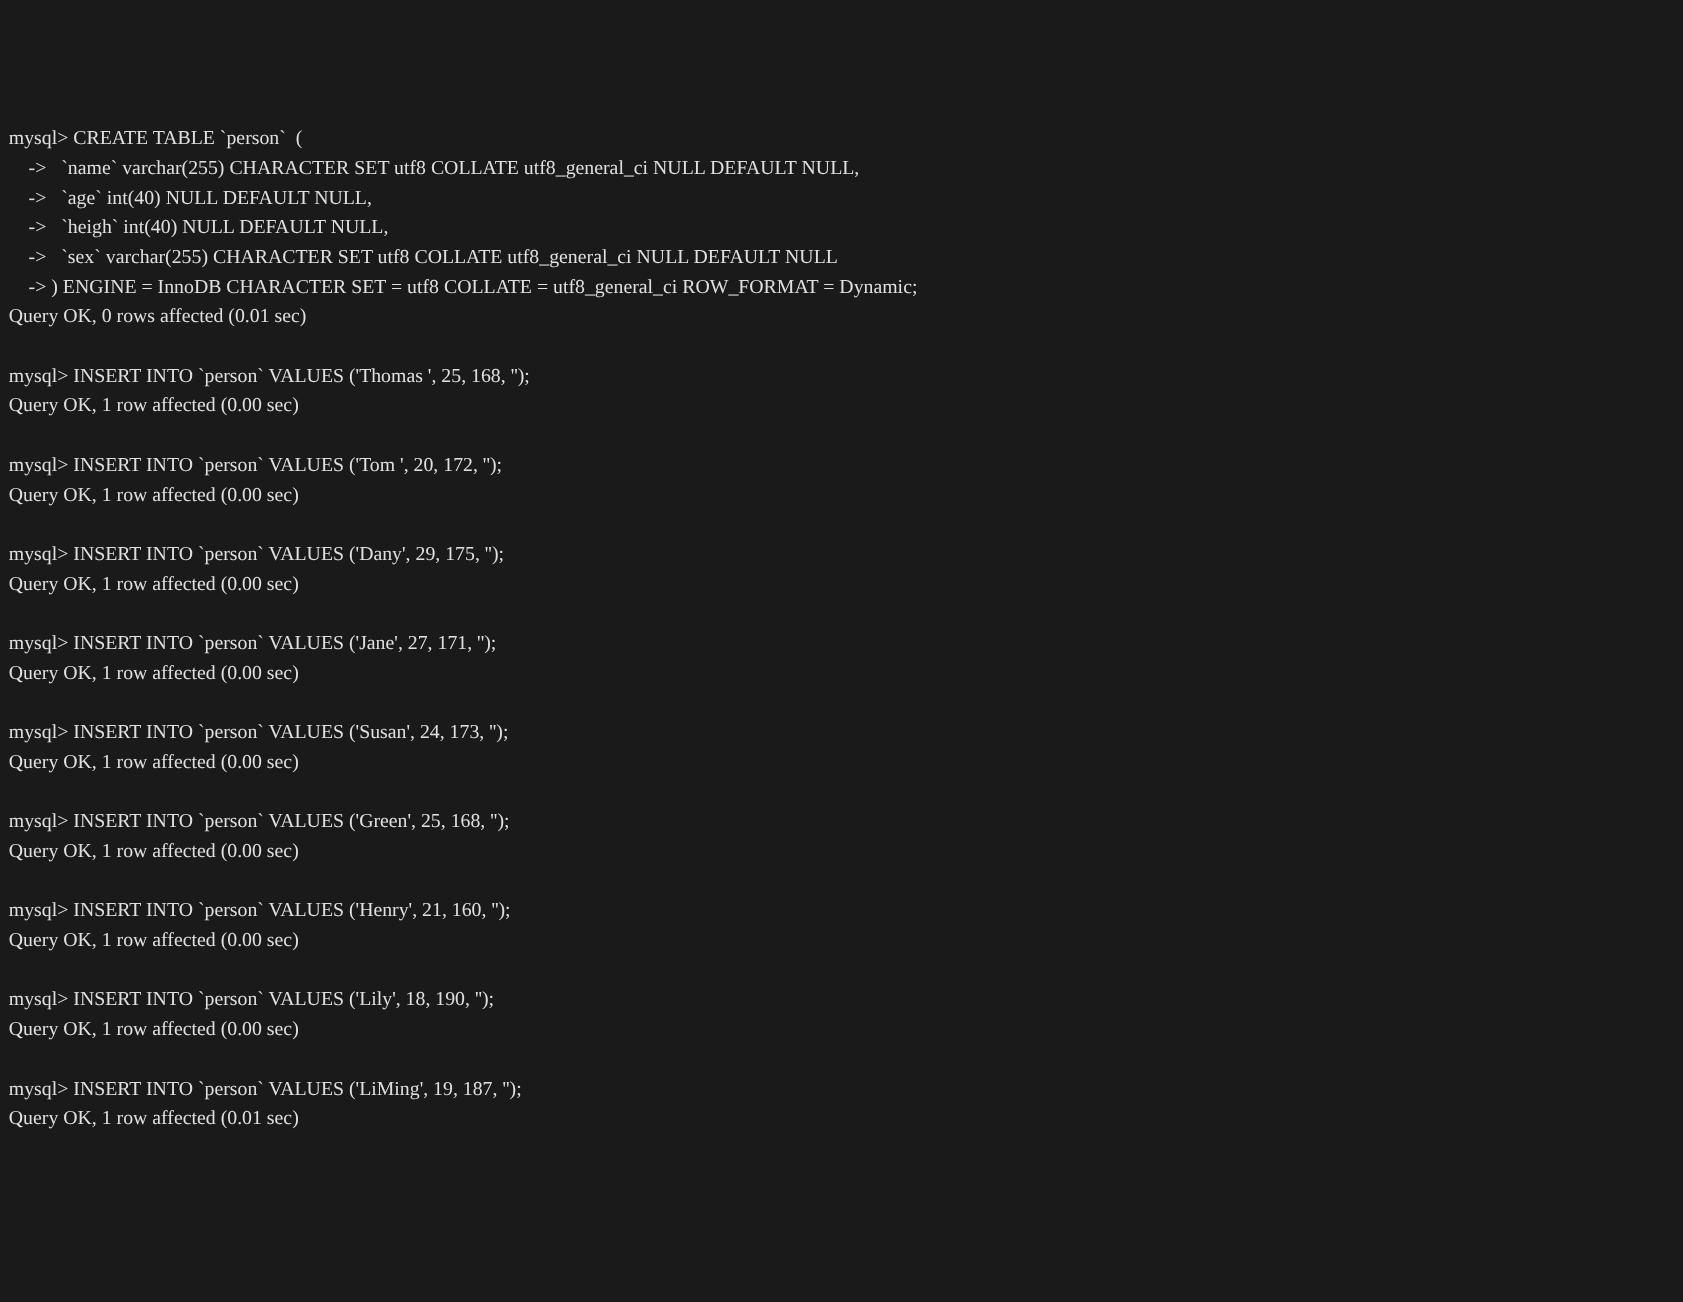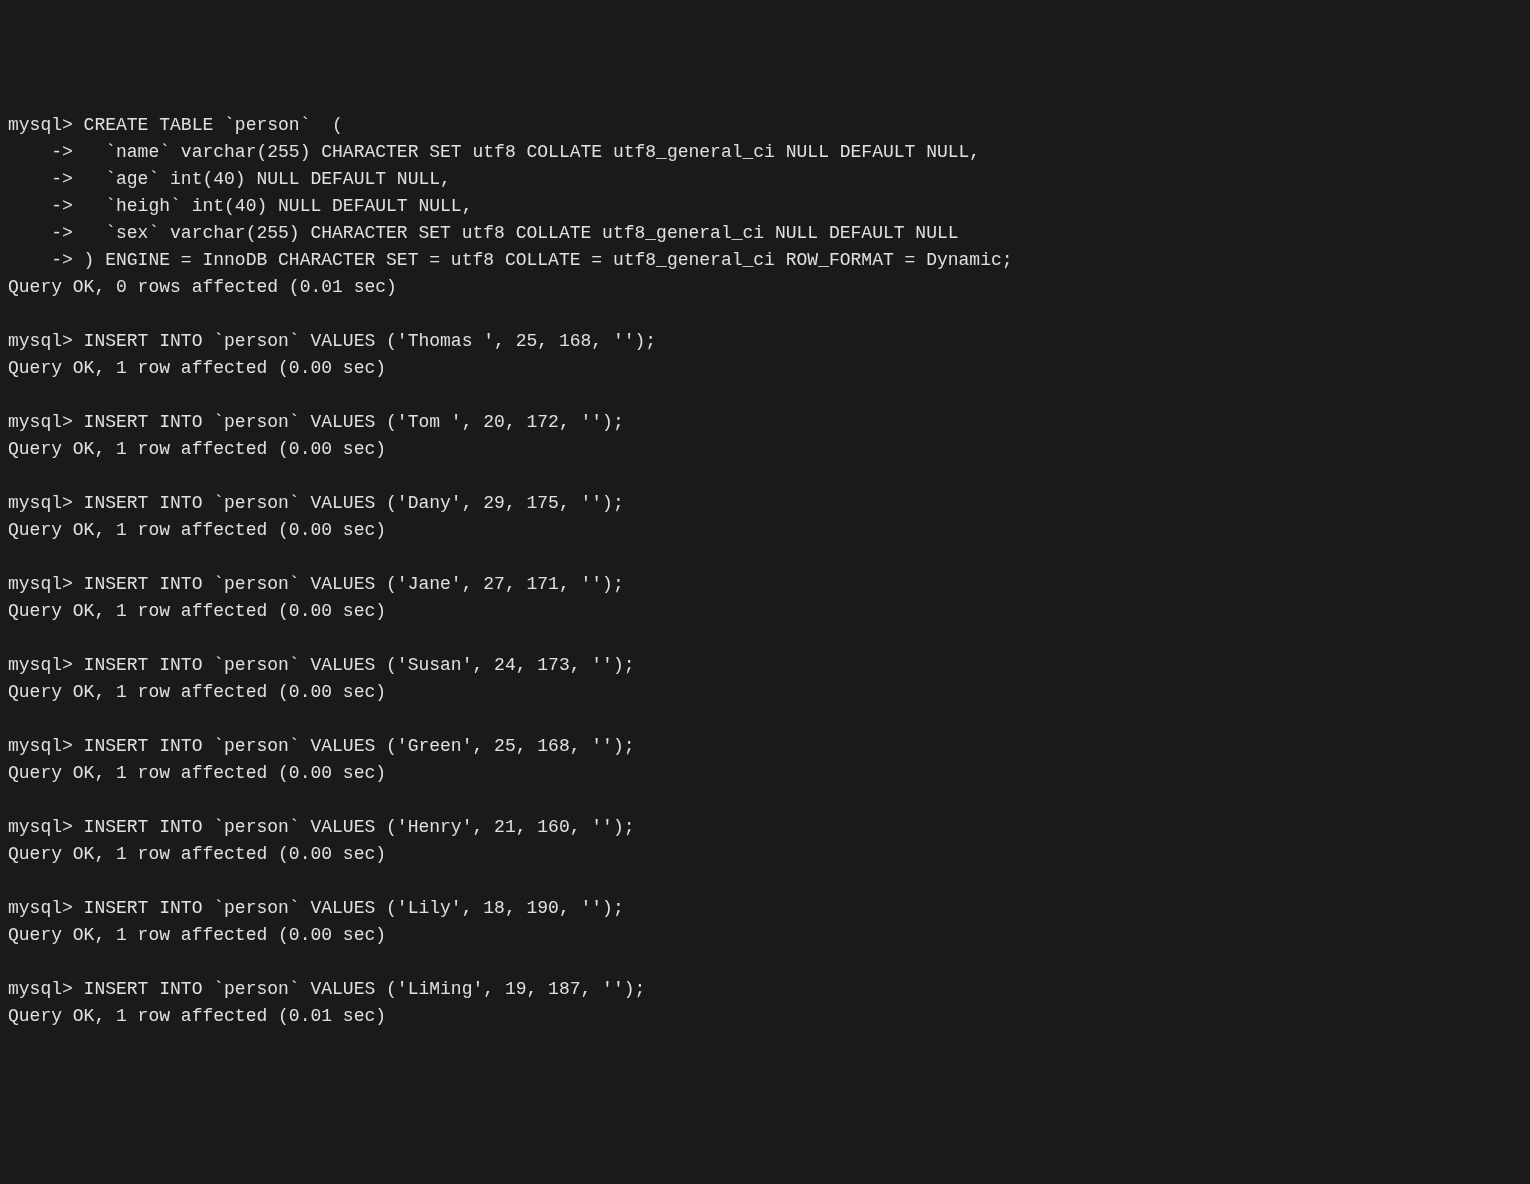--- a/index.html
+++ b/index.html
@@ -14,20 +14,21 @@
       font-size: 18px;
       line-height: 1.5;
       padding: 4px 8px;
       white-space: pre;
       width: 1530px;
       height: 1184px;
       overflow: hidden;
     }
     .terminal-line {
       display: block;
+      font-family: Liberation Serif, serif;
     }
   </style>
 </head>
 <body>
 
 
 
 <div id="terminal-container"><span class="terminal-line">mysql&gt; CREATE TABLE `person`  (</span><span class="terminal-line">    -&gt;   `name` varchar(255) CHARACTER SET utf8 COLLATE utf8_general_ci NULL DEFAULT NULL,</span><span class="terminal-line">    -&gt;   `age` int(40) NULL DEFAULT NULL,</span><span class="terminal-line">    -&gt;   `heigh` int(40) NULL DEFAULT NULL,</span><span class="terminal-line">    -&gt;   `sex` varchar(255) CHARACTER SET utf8 COLLATE utf8_general_ci NULL DEFAULT NULL</span><span class="terminal-line">    -&gt; ) ENGINE = InnoDB CHARACTER SET = utf8 COLLATE = utf8_general_ci ROW_FORMAT = Dynamic;</span><span class="terminal-line">Query OK, 0 rows affected (0.01 sec)</span><span class="terminal-line">&nbsp;</span><span class="terminal-line">mysql&gt; INSERT INTO `person` VALUES ('Thomas ', 25, 168, '');</span><span class="terminal-line">Query OK, 1 row affected (0.00 sec)</span><span class="terminal-line">&nbsp;</span><span class="terminal-line">mysql&gt; INSERT INTO `person` VALUES ('Tom ', 20, 172, '');</span><span class="terminal-line">Query OK, 1 row affected (0.00 sec)</span><span class="terminal-line">&nbsp;</span><span class="terminal-line">mysql&gt; INSERT INTO `person` VALUES ('Dany', 29, 175, '');</span><span class="terminal-line">Query OK, 1 row affected (0.00 sec)</span><span class="terminal-line">&nbsp;</span><span class="terminal-line">mysql&gt; INSERT INTO `person` VALUES ('Jane', 27, 171, '');</span><span class="terminal-line">Query OK, 1 row affected (0.00 sec)</span><span class="terminal-line">&nbsp;</span><span class="terminal-line">mysql&gt; INSERT INTO `person` VALUES ('Susan', 24, 173, '');</span><span class="terminal-line">Query OK, 1 row affected (0.00 sec)</span><span class="terminal-line">&nbsp;</span><span class="terminal-line">mysql&gt; INSERT INTO `person` VALUES ('Green', 25, 168, '');</span><span class="terminal-line">Query OK, 1 row affected (0.00 sec)</span><span class="terminal-line">&nbsp;</span><span class="terminal-line">mysql&gt; INSERT INTO `person` VALUES ('Henry', 21, 160, '');</span><span class="terminal-line">Query OK, 1 row affected (0.00 sec)</span><span class="terminal-line">&nbsp;</span><span class="terminal-line">mysql&gt; INSERT INTO `person` VALUES ('Lily', 18, 190, '');</span><span class="terminal-line">Query OK, 1 row affected (0.00 sec)</span><span class="terminal-line">&nbsp;</span><span class="terminal-line">mysql&gt; INSERT INTO `person` VALUES ('LiMing', 19, 187, '');</span><span class="terminal-line">Query OK, 1 row affected (0.01 sec)</span></div>
 
 

